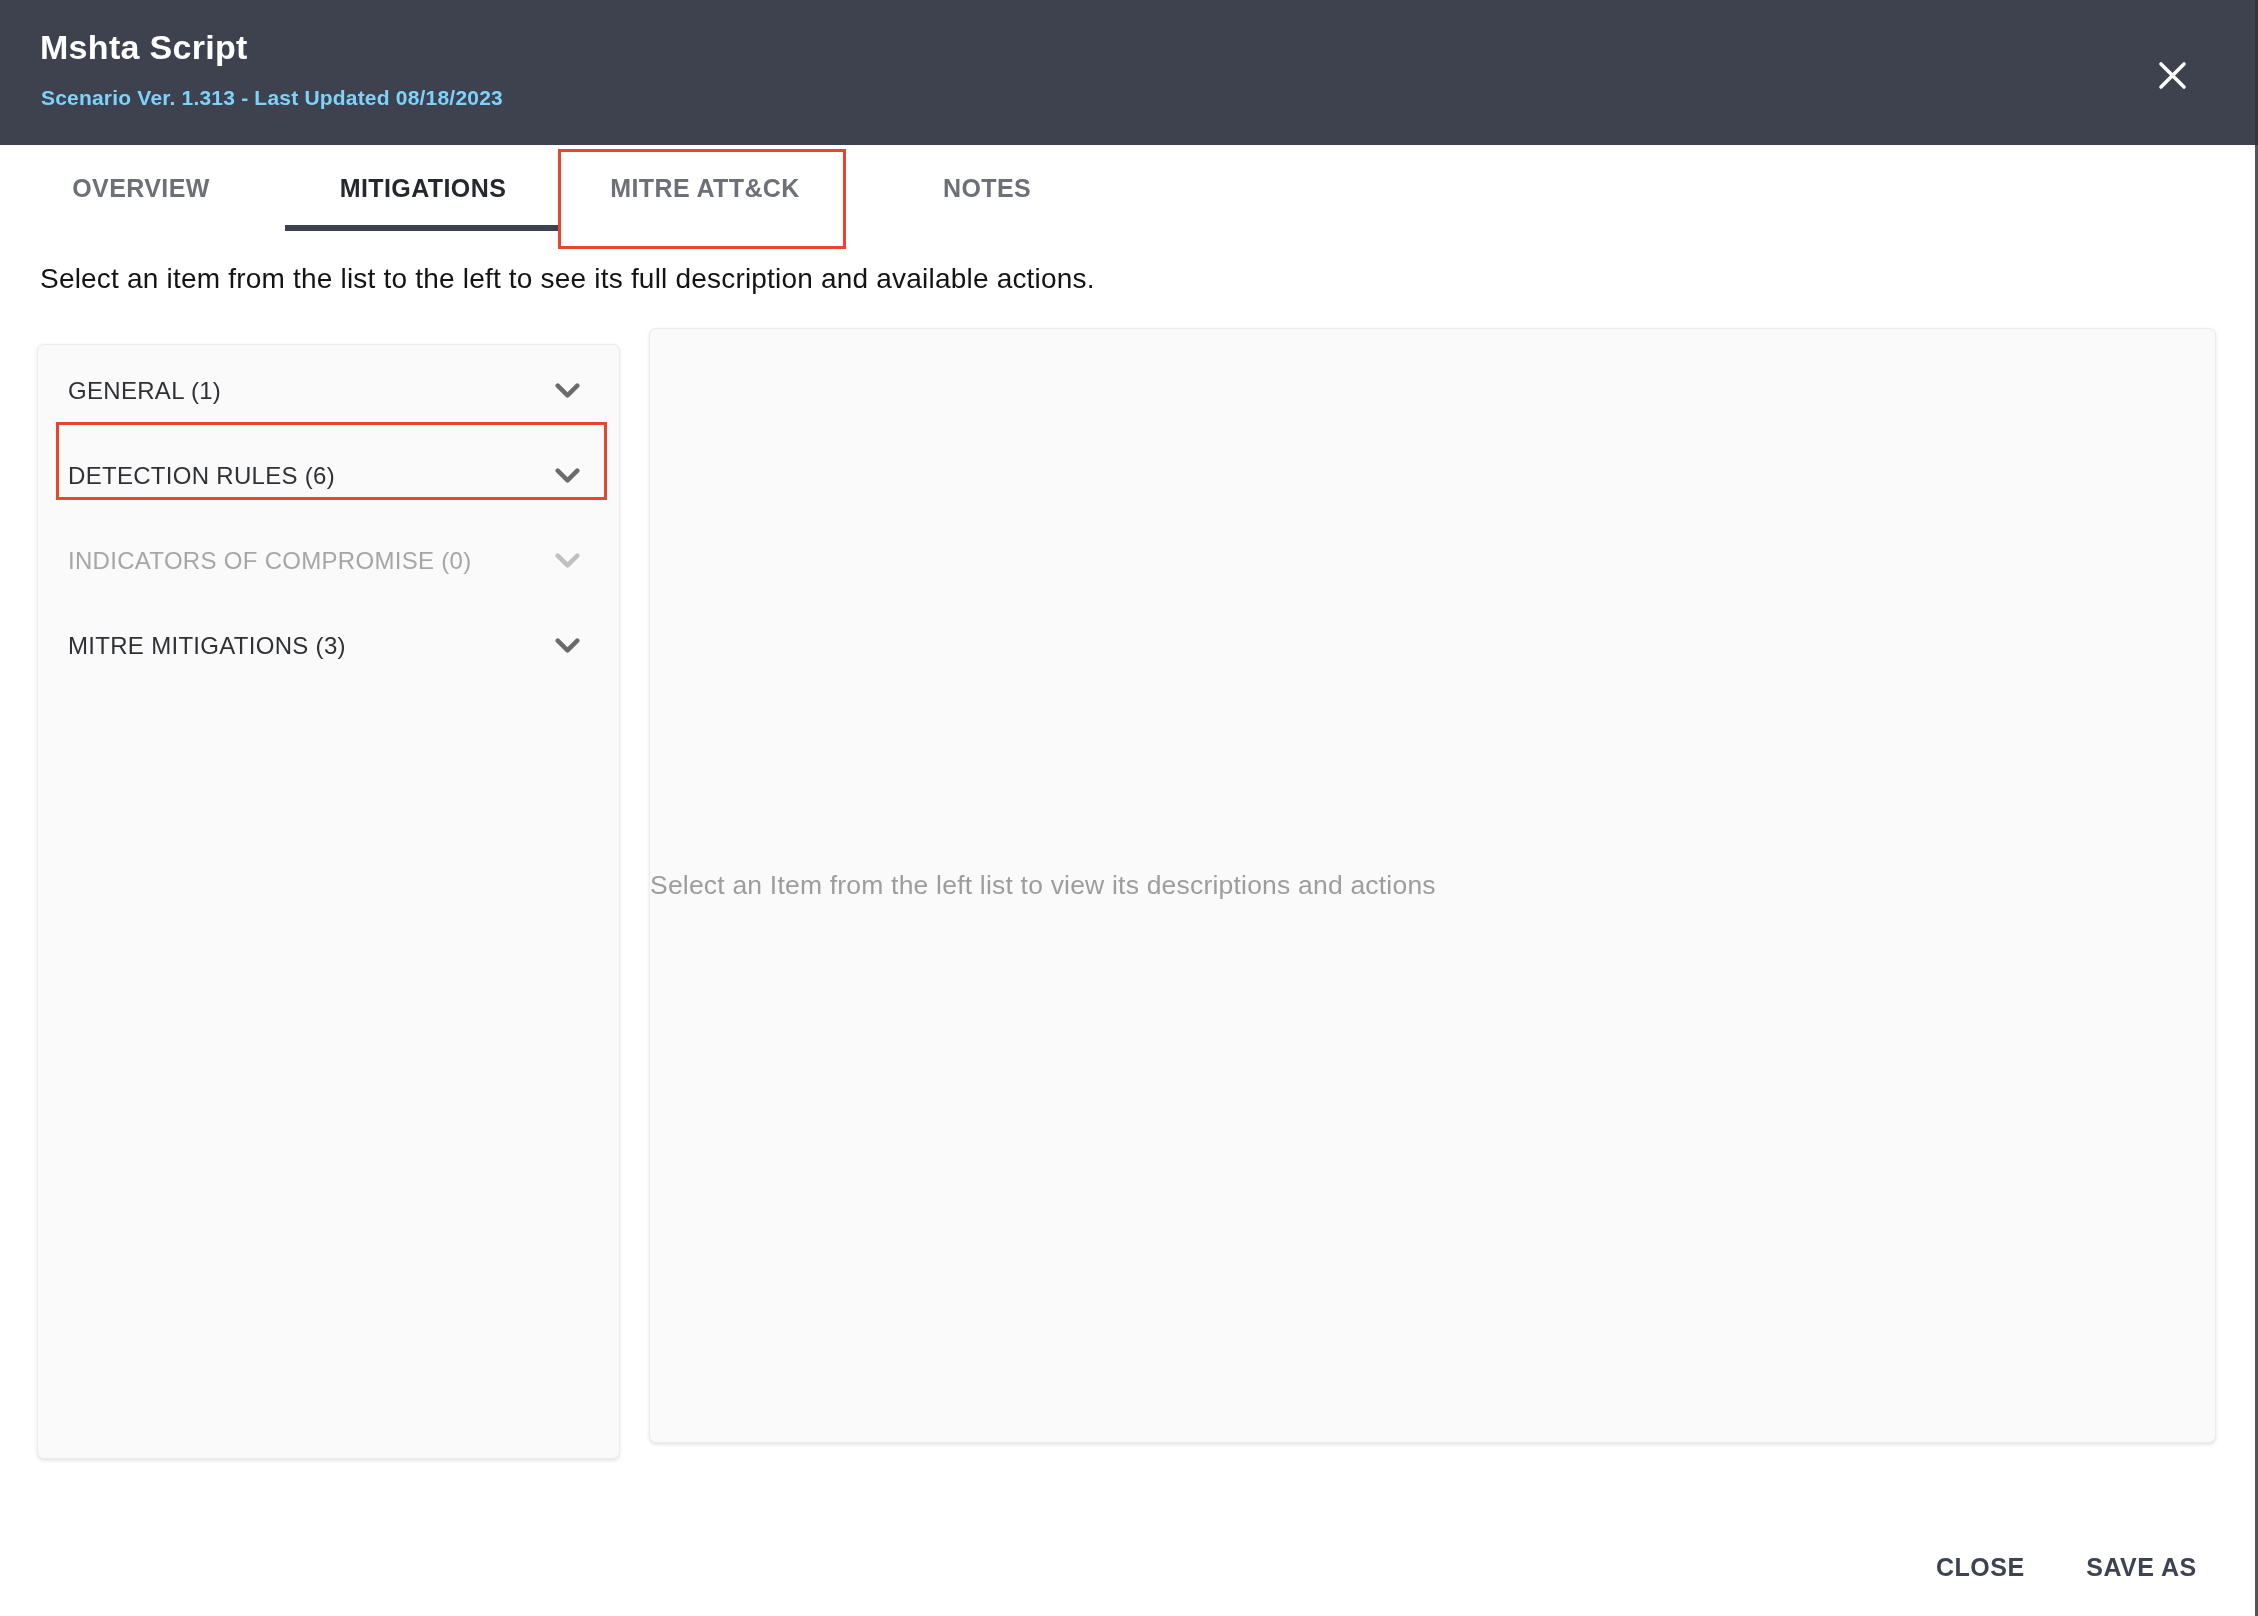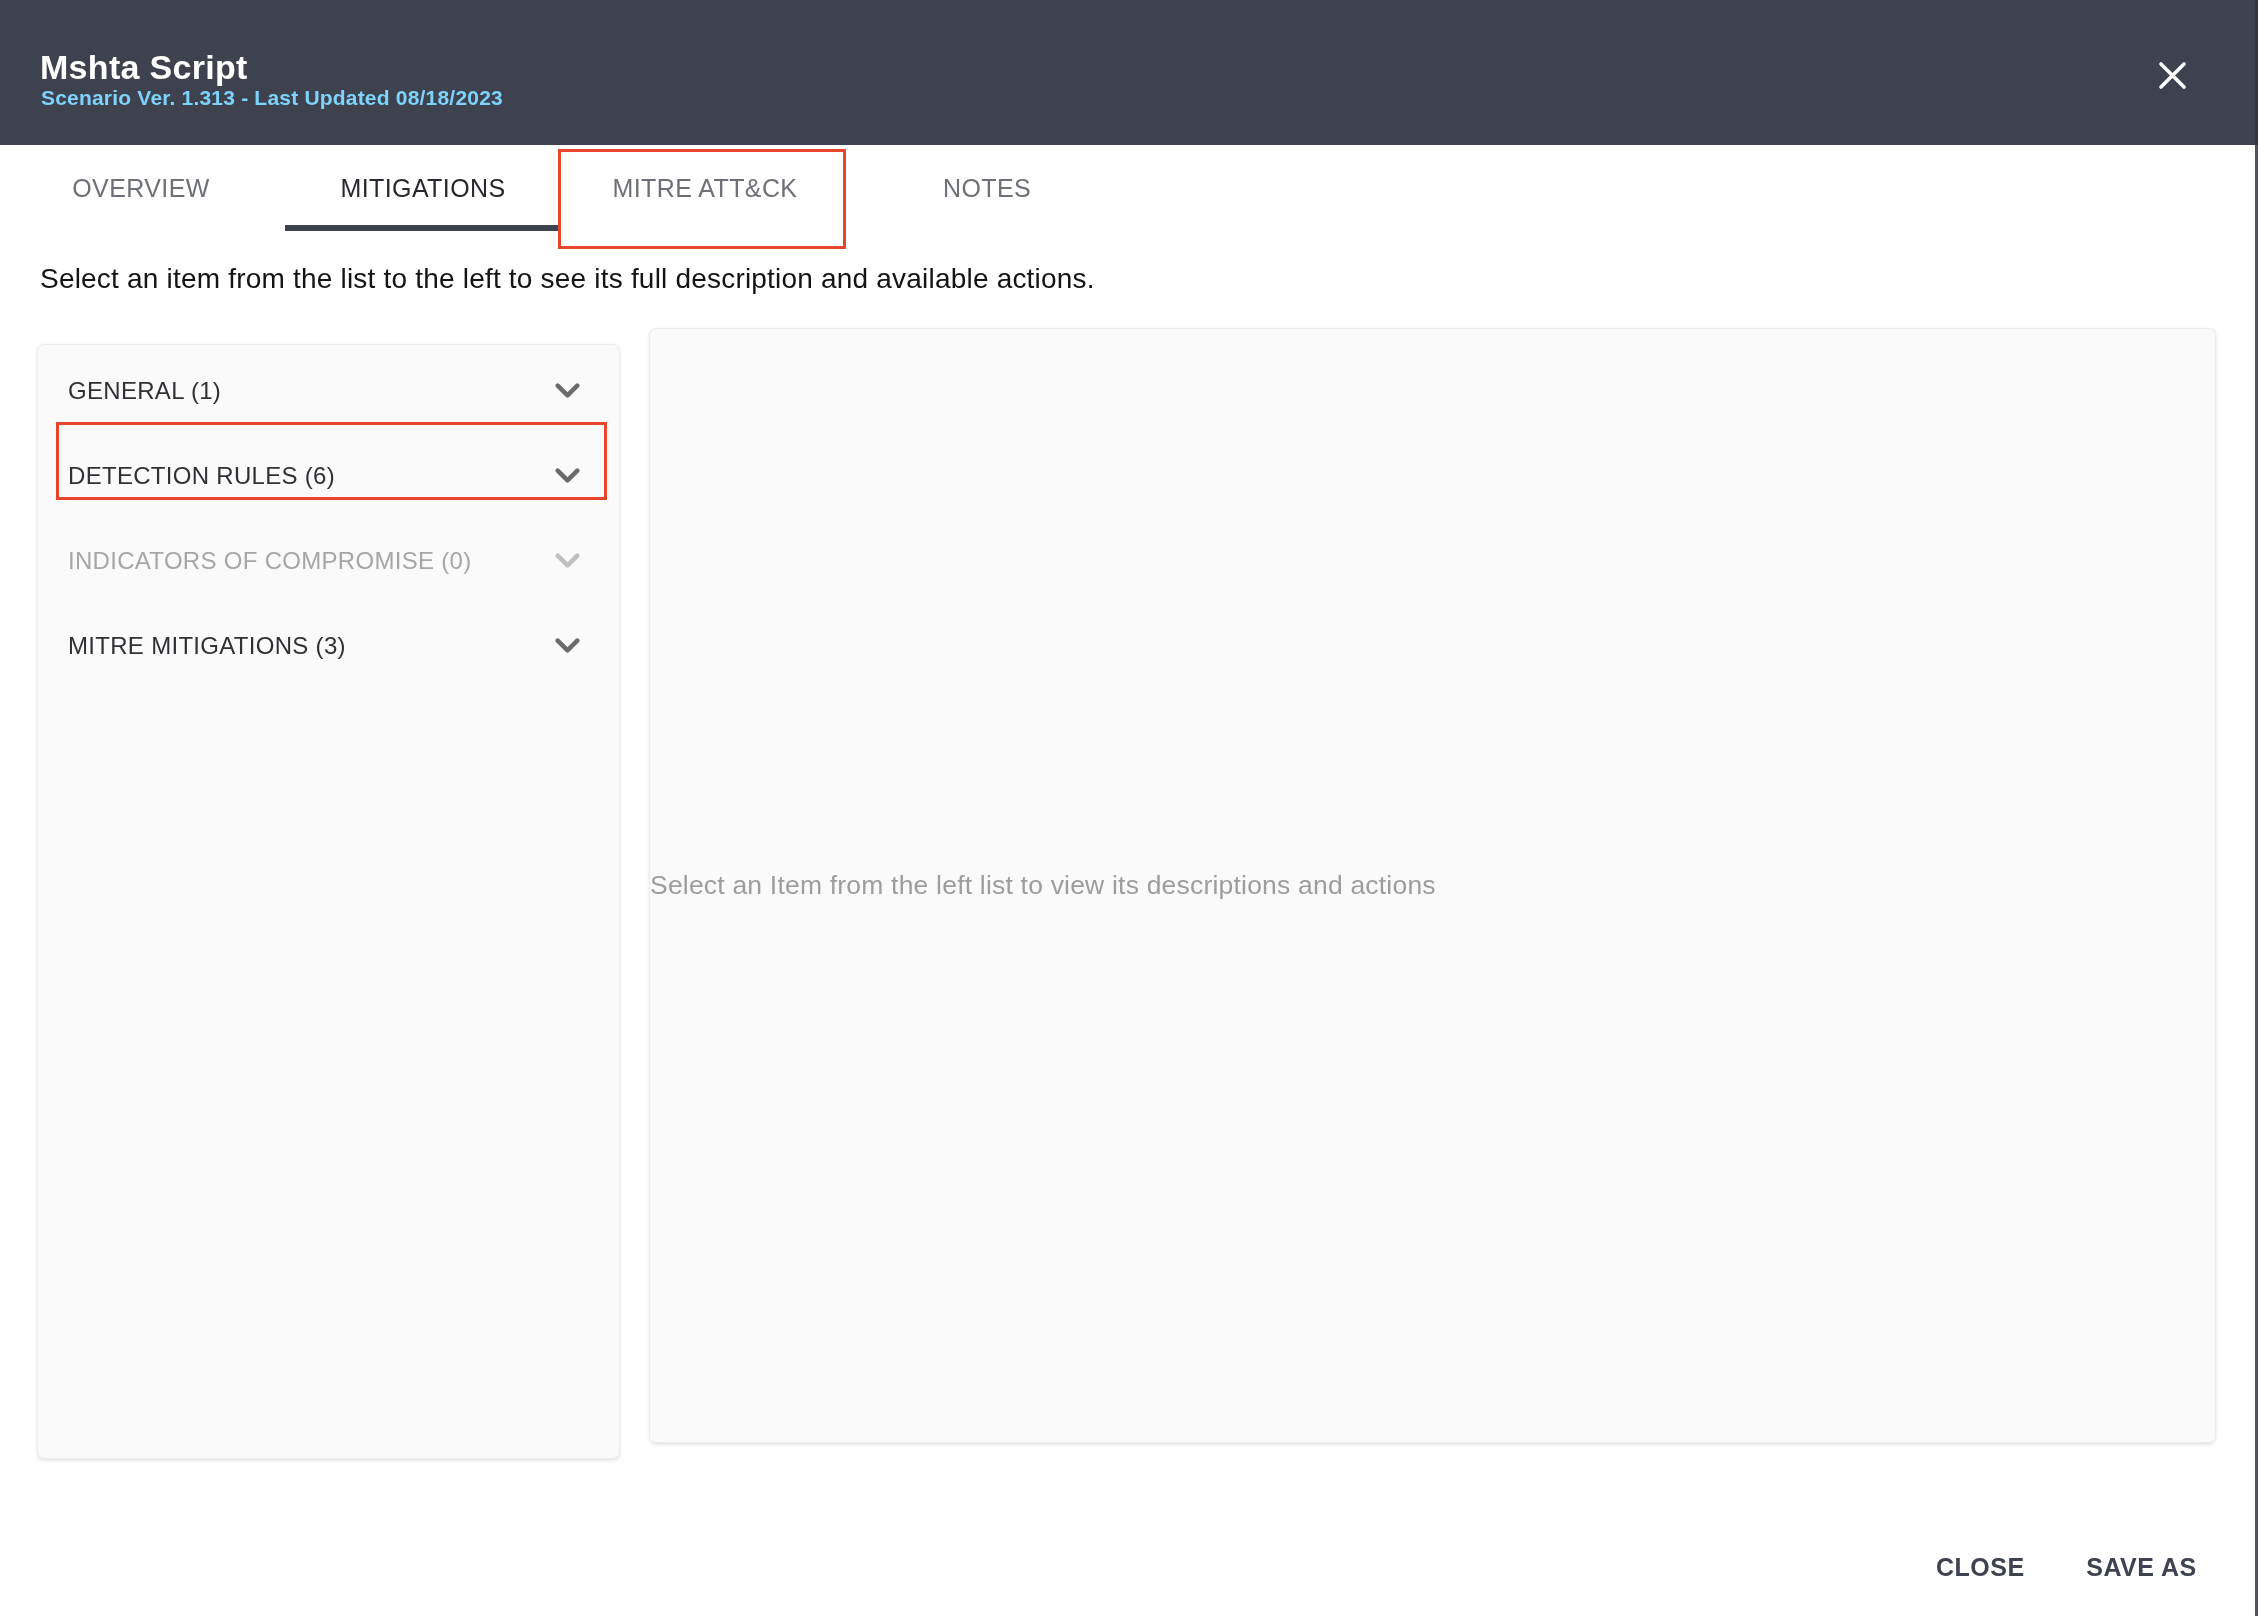--- a/index.html
+++ b/index.html
@@ -11,41 +11,41 @@
     overflow: hidden;
   }
 
   
   .dlg-header {
     position: absolute; left: 0; top: 0; width: 2255px; height: 145px;
     background: var(--header-bg, #3d424e);
   }
   .dlg-title {
     position: absolute; left: 40px; top: 28px;
-    font-size: 34px; font-weight: 700; color: #ffffff; letter-spacing: 0.3px; margin-top: 20px;
+    font-size: 34px; font-weight: 700; color: #ffffff; letter-spacing: 0.3px;
   }
   .dlg-subtitle {
     position: absolute; left: 41px; top: 86px;
     font-size: 21px; font-weight: 600; color: #7dd3fc; letter-spacing: 0.2px;
   }
   .close-btn {
     position: absolute; left: 2153px; top: 56px; width: 39px; height: 39px;
     background: transparent; border: none; cursor: pointer; padding: 0;
     display: flex; align-items: flex-start; justify-content: flex-start;
   }
 
   
   .tab-bar {
     position: absolute; left: 0; top: 145px; width: 1412px; height: 86px;
     display: flex;
   }
   .tab {
     width: 282px; height: 86px; position: relative;
     display: flex; align-items: center; justify-content: center;
-    font-size: 25px; font-weight: 400; letter-spacing: 0.4px;
+    font-size: 25px; font-weight: 700; letter-spacing: 0.4px;
     color: #6e7077; cursor: pointer; background: transparent; border: none;
     font-family: "Liberation Sans", sans-serif;
     text-align: right;
   }
   .tab.active { color: #26282e; }
   .tab.active .tab-underline {
     position: absolute; left: 2.6px; right: 2.6px; bottom: 0; height: 6.2px;
     background: var(--underline-color, #3d4250);
   }
 

